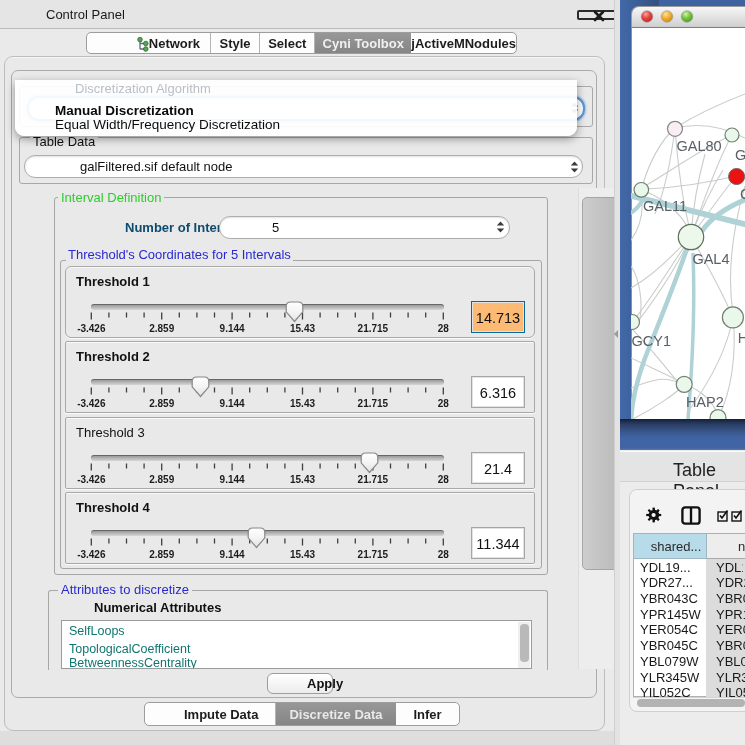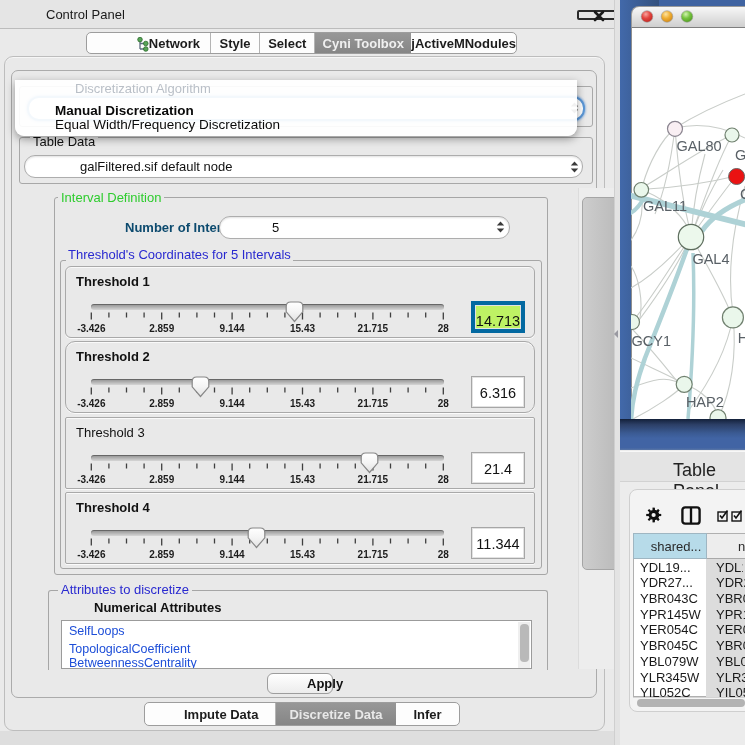--- a/index.html
+++ b/index.html
@@ -104,23 +104,23 @@
   <svg width="19" height="22" style="position:absolute;left:219.0px;top:33.5px">
       <defs>
         <linearGradient id="thg" x1="0" y1="0" x2="0" y2="1">
           <stop offset="0" stop-color="#ffffff"></stop>
           <stop offset="0.5" stop-color="#f4f4f4"></stop>
           <stop offset="1" stop-color="#e2e2e2"></stop>
         </linearGradient>
       </defs>
       <path d="M1.2,5.5 Q1.2,1 5.7,1 L13.3,1 Q17.8,1 17.8,5.5 L17.8,10.8 L9.5,20.5 L1.2,10.8 Z" fill="url(#thg)" stroke="#878787" stroke-width="1.2"></path>
     </svg>
-  <div style="position:absolute;left:405px;top:34px;width:54px;height:32px;background:#bef264;border:4px solid #0369a1;box-shadow:inset 0 0 0 1px #e2e2e2;text-align:center;line-height:32px;font-size:14.5px;color:#111">14.713</div>
-</div>
-<div style="position:absolute;left:65px;top:341px;width:470px;height:72px;border:1px solid #a9a9a9;border-radius:10px;box-shadow:inset 0 1px 0 rgba(255,255,255,.7),0 1px 0 rgba(255,255,255,.8)">
+  <div style="position:absolute;left:405px;top:34px;width:54px;height:32px;background:#fdba74;border:1px solid #0369a1;box-shadow:inset 0 0 0 1px #e2e2e2;text-align:center;line-height:32px;font-size:14.5px;color:#111">14.713</div>
+</div>
+<div style="position:absolute;left:65px;top:341px;width:470px;height:72px;border:1px solid #a9a9a9;border-radius:2px;box-shadow:inset 0 1px 0 rgba(255,255,255,.7),0 1px 0 rgba(255,255,255,.8)">
   <div style="position:absolute;left:10px;top:7px;font-size:13px;font-weight:bold;color:#111">Threshold 2</div>
   <div style="position:absolute;left:25px;top:37px;width:353px;height:6px;background:linear-gradient(#8e8e8e,#d6d6d6);border-radius:3px;box-shadow:inset 0 1px 0 rgba(0,0,0,.3)"></div>
   <svg width="356" height="9" style="position:absolute;left:24px;top:44.5px">
       <line x1="1.3" y1="0.5" x2="1.3" y2="7.5" stroke="#3f3f3f" stroke-width="1.3"></line>
       <line x1="18.9" y1="0.5" x2="18.9" y2="5.5" stroke="#3f3f3f" stroke-width="1.3"></line>
       <line x1="36.5" y1="0.5" x2="36.5" y2="5.5" stroke="#3f3f3f" stroke-width="1.3"></line>
       <line x1="54.1" y1="0.5" x2="54.1" y2="5.5" stroke="#3f3f3f" stroke-width="1.3"></line>
       <line x1="71.7" y1="0.5" x2="71.7" y2="7.5" stroke="#3f3f3f" stroke-width="1.3"></line>
       <line x1="89.3" y1="0.5" x2="89.3" y2="5.5" stroke="#3f3f3f" stroke-width="1.3"></line>
       <line x1="106.9" y1="0.5" x2="106.9" y2="5.5" stroke="#3f3f3f" stroke-width="1.3"></line>
@@ -242,21 +242,21 @@
         </linearGradient>
       </defs>
       <path d="M1.2,5.5 Q1.2,1 5.7,1 L13.3,1 Q17.8,1 17.8,5.5 L17.8,10.8 L9.5,20.5 L1.2,10.8 Z" fill="url(#thg)" stroke="#878787" stroke-width="1.2"></path>
     </svg>
   <div style="position:absolute;left:405px;top:34px;width:54px;height:32px;background:#fff;border:1px solid #a6a6a6;box-shadow:inset 0 0 0 1px #e2e2e2;text-align:center;line-height:32px;font-size:14.5px;color:#111">11.344</div>
 </div>
 
 <div class="abs" style="left:48px;top:589.5px;width:500px;height:80px;border:1px solid #a6a6a6;border-top-left-radius:3px;border-top-right-radius:3px;border-bottom:none"></div>
 <div class="abs" style="left:58px;top:581.5px;background:#e9e9e9;padding:0 3px;font-size:13px;color:#2929d0">Attributes to discretize</div>
 <div class="abs" style="left:55px;top:599.5px;font-size:13px;font-weight:bold;color:#111">Numerical Attributes</div>
-<div class="abs" style="left:61px;top:620px;width:471px;height:49px;background:#fff;border:1px solid #9b9b9b;overflow:hidden;font-size:12.5px;color:#1d4ed8">
+<div class="abs" style="left:61px;top:620px;width:471px;height:49px;background:#fff;border:1px solid #9b9b9b;overflow:hidden;font-size:12.5px;color:#0f766e">
   <div style="position:absolute;left:7px;top:3px">SelfLoops</div>
   <div style="position:absolute;left:7px;top:20.5px">TopologicalCoefficient</div>
   <div style="position:absolute;left:7px;top:35px">BetweennessCentrality</div>
   <div style="position:absolute;right:1px;top:1px;width:12px;height:47px;background:#efefef"></div>
   <div style="position:absolute;right:2px;top:3px;width:9px;height:38px;background:#b9b9b9;border-radius:4px"></div>
 </div>
 
 <div class="abs" style="left:267px;top:673px;width:66px;height:21px;background:linear-gradient(#ffffff,#ececec);border:1px solid #9d9d9d;border-radius:6px;text-align:center;line-height:20px;font-size:13px;font-weight:600;color:#111">Apply</div>
 
 <div class="abs" style="left:144px;top:702px;width:316px;height:24px;background:#fdfdfd;border:1px solid #9d9d9d;border-radius:5px;overflow:hidden;display:flex;font-size:13px;font-weight:600;color:#1c1c1c">

